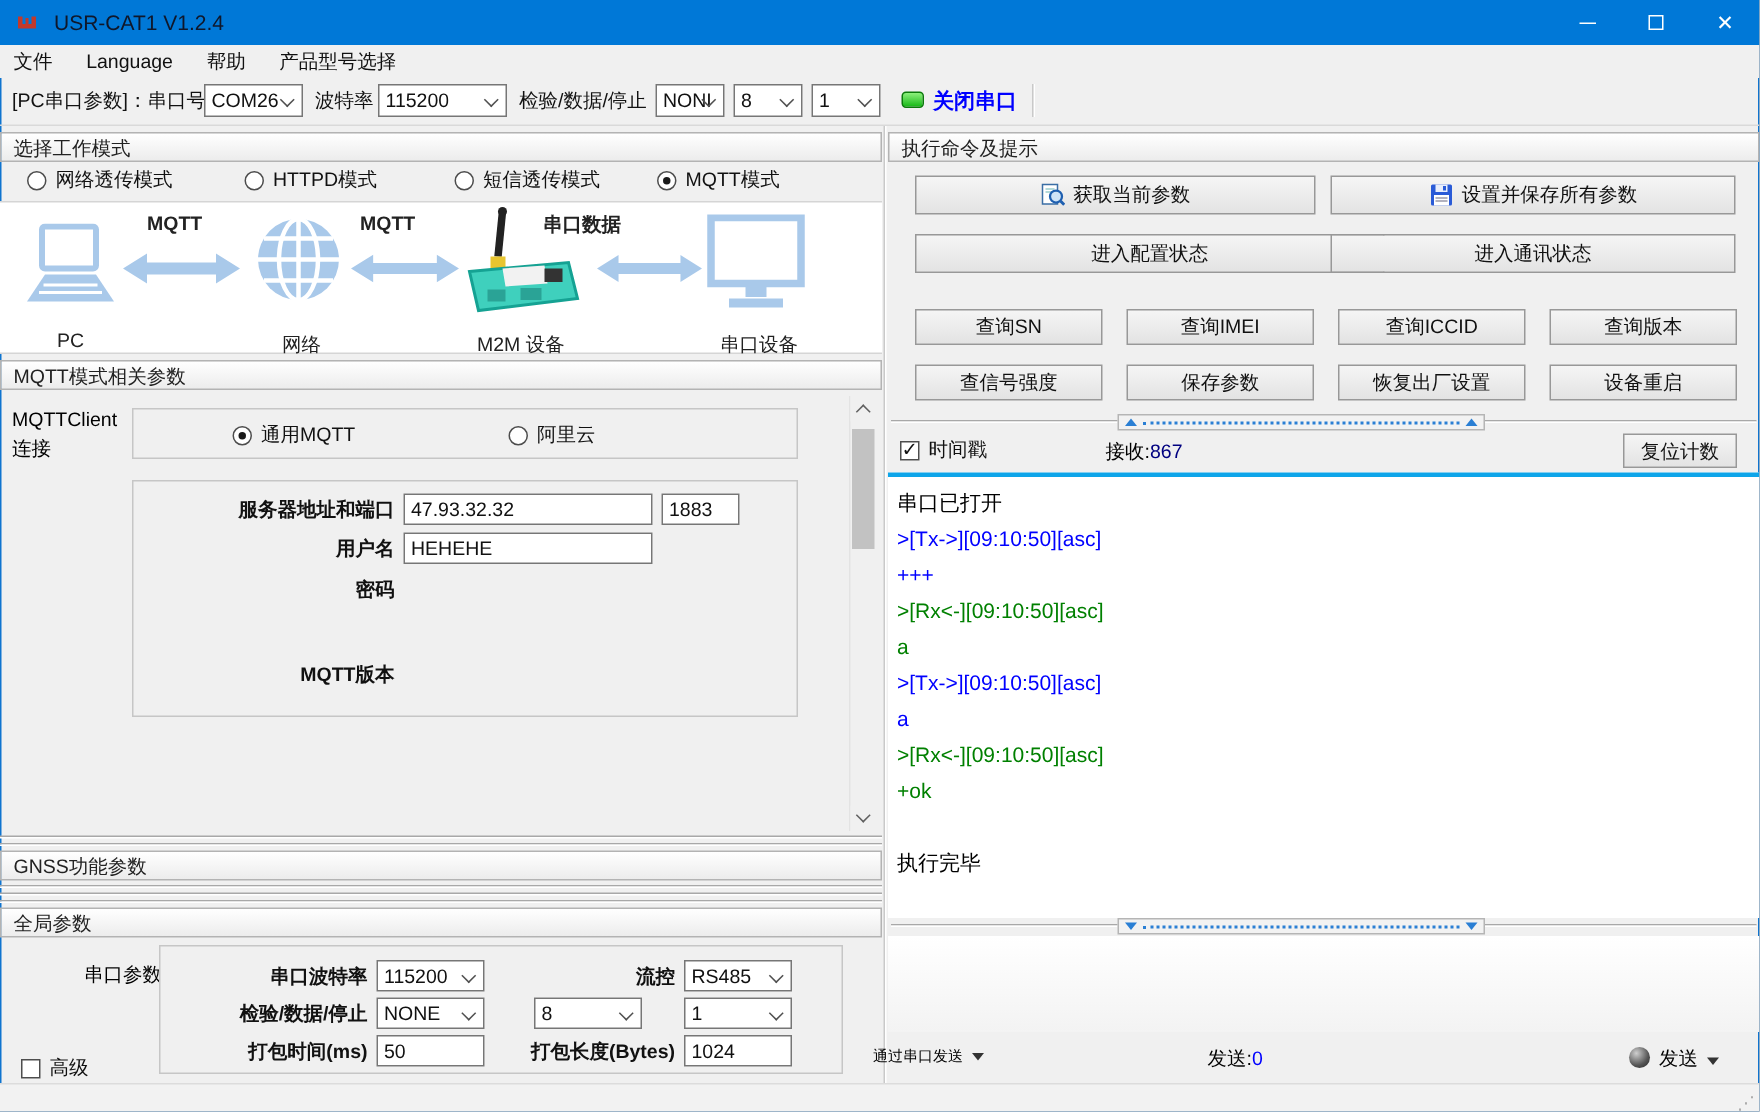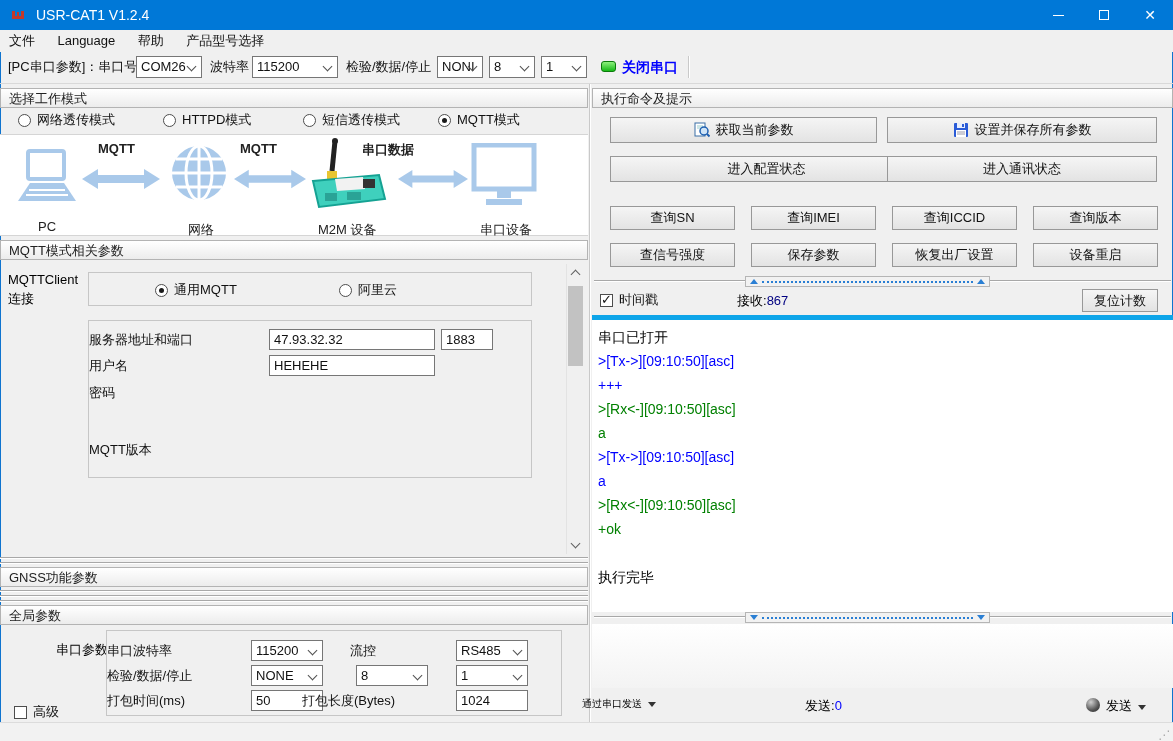--- a/index.html
+++ b/index.html
@@ -4,21 +4,21 @@
 <style>
   * { box-sizing: border-box; margin: 0; padding: 0; }
   html,body { background:#9a9a9a; }
   body { font-family: "Liberation Sans", "DejaVu Sans", sans-serif; }
   #window { position:relative; width:1173px; height:741px; background:#f0f0f0; overflow:hidden;
             outline:1px solid #0f74cf; outline-offset:-1px; }
   .abs { position:absolute; }
 
   
   .titlebar { position:absolute; left:0; top:0; width:1173px; height:30px; }
-  .title-text { position:absolute; left:36px; top:0; line-height:30px; color:#ffffff; font-size:14px; }
+  .title-text { position:absolute; left:36px; top:0; line-height:30px; color:#0f172a; font-size:14px; }
   .winbtn { position:absolute; top:0; width:46px; height:30px; display:flex; align-items:center; justify-content:center; color:#fff; }
   .glyph-min { width:11px; height:1px; background:#fff; display:block; }
   .glyph-max { width:10px; height:10px; border:1px solid #fff; display:block; }
   .glyph-close { font-size:14px; line-height:14px; }
 
   
   .menubar { position:absolute; left:0; top:30px; width:1173px; height:22px; background:#f0f0f0; }
   .menu-item { display:inline-block; padding:0 9px; line-height:22px; font-size:13px; color:#111; }
   .toolbar { position:absolute; left:0; top:52px; width:1173px; height:32px; border-bottom:1px solid #d9d9d9; }
   .tlabel { position:absolute; font-size:13px; line-height:22px; color:#111; }
@@ -41,21 +41,21 @@
   
   .radio { display:inline-block; width:13px; height:13px; border:1px solid #4d4d4d; border-radius:50%; background:#fff; position:relative; flex:none; }
   .radio.on::after { content:''; position:absolute; left:3px; top:3px; width:5px; height:5px; border-radius:50%; background:#1a1a1a; }
   .cb { display:inline-block; width:13px; height:13px; border:1px solid #4d4d4d; background:#fff; position:relative; flex:none; }
   .cb.on::after { content:'✓'; position:absolute; left:0; top:-3px; font-size:13px; font-weight:bold; color:#111; }
   .ritem { position:absolute; display:flex; align-items:center; gap:6px; height:16px; font-size:13px; color:#111; }
 
   .btn { position:absolute; display:flex; align-items:center; justify-content:center; gap:6px;
          background:linear-gradient(#f5f5f5,#e3e3e3); border:1px solid #989898; font-size:13px; color:#111; }
   .panel { position:absolute; border:1px solid #c6c6c6; background:#f0f0f0; }
-  .flabel { position:absolute; text-align:left; font-size:13px; color:#111; line-height:21px; }
+  .flabel { position:absolute; text-align:right; font-size:13px; color:#111; line-height:21px;font-weight:bold; }
 
   
   .diagram { position:absolute; left:0; top:134px; width:588px; height:102px; background:#fff;
              border-top:1px solid #d5d5d5; border-bottom:1px solid #d5d5d5; }
   .dlabel { position:absolute; font-size:13px; color:#222; }
 
   
   .split-handle { position:absolute; height:11px; background:#f2f2f2; border:1px solid #b5b5b5;
                   display:flex; align-items:center; padding:0 4px; gap:4px; }
   .dots { flex:1; border-top:2px dotted #2a7fd4; height:0; }
@@ -63,21 +63,21 @@
   .tri-dn { width:0; height:0; border-left:4px solid transparent; border-right:4px solid transparent; border-top:5px solid #2a7fd4; }
   .tri-small { display:inline-block; width:0; height:0; border-left:4px solid transparent; border-right:4px solid transparent; border-top:5px solid #333; margin-left:6px; }
 
   
   .sbar { position:absolute; width:17px; background:#f0f0f0; border-left:1px solid #e3e3e3; }
   .sbtn { position:absolute; left:0; width:17px; height:17px; background:#f0f0f0; }
   .sthumb { position:absolute; left:1px; width:15px; background:#c2c2c2; }
   .sb-chev { position:absolute; left:5px; width:7px; height:7px; border-right:1px solid #606060; border-bottom:1px solid #606060; }
 
   
-  .logarea { position:absolute; background:#fff; border-top:5px solid #0ea5e9; padding:5px 6px; overflow:hidden; }
+  .logarea { position:absolute; background:#fff; border-top:3px solid #0ea5e9; padding:5px 6px; overflow:hidden; }
   .logline { height:24px; font-size:14px; line-height:24px; white-space:pre; }
 
   .statusbar { position:absolute; left:0; top:722px; width:1173px; height:19px; background:#f2f2f2; border-top:1px solid #dcdcdc; }
   .grip { position:absolute; right:3px; bottom:3px; width:10px; height:10px;
           background:
             linear-gradient(45deg, transparent 0, transparent 100%);
   }
   .grip::after { content:'⋰'; position:absolute; right:0; bottom:-4px; color:#a8a8a8; font-size:12px; }
 
   .sphere { position:absolute; width:14px; height:14px; border-radius:50%;

